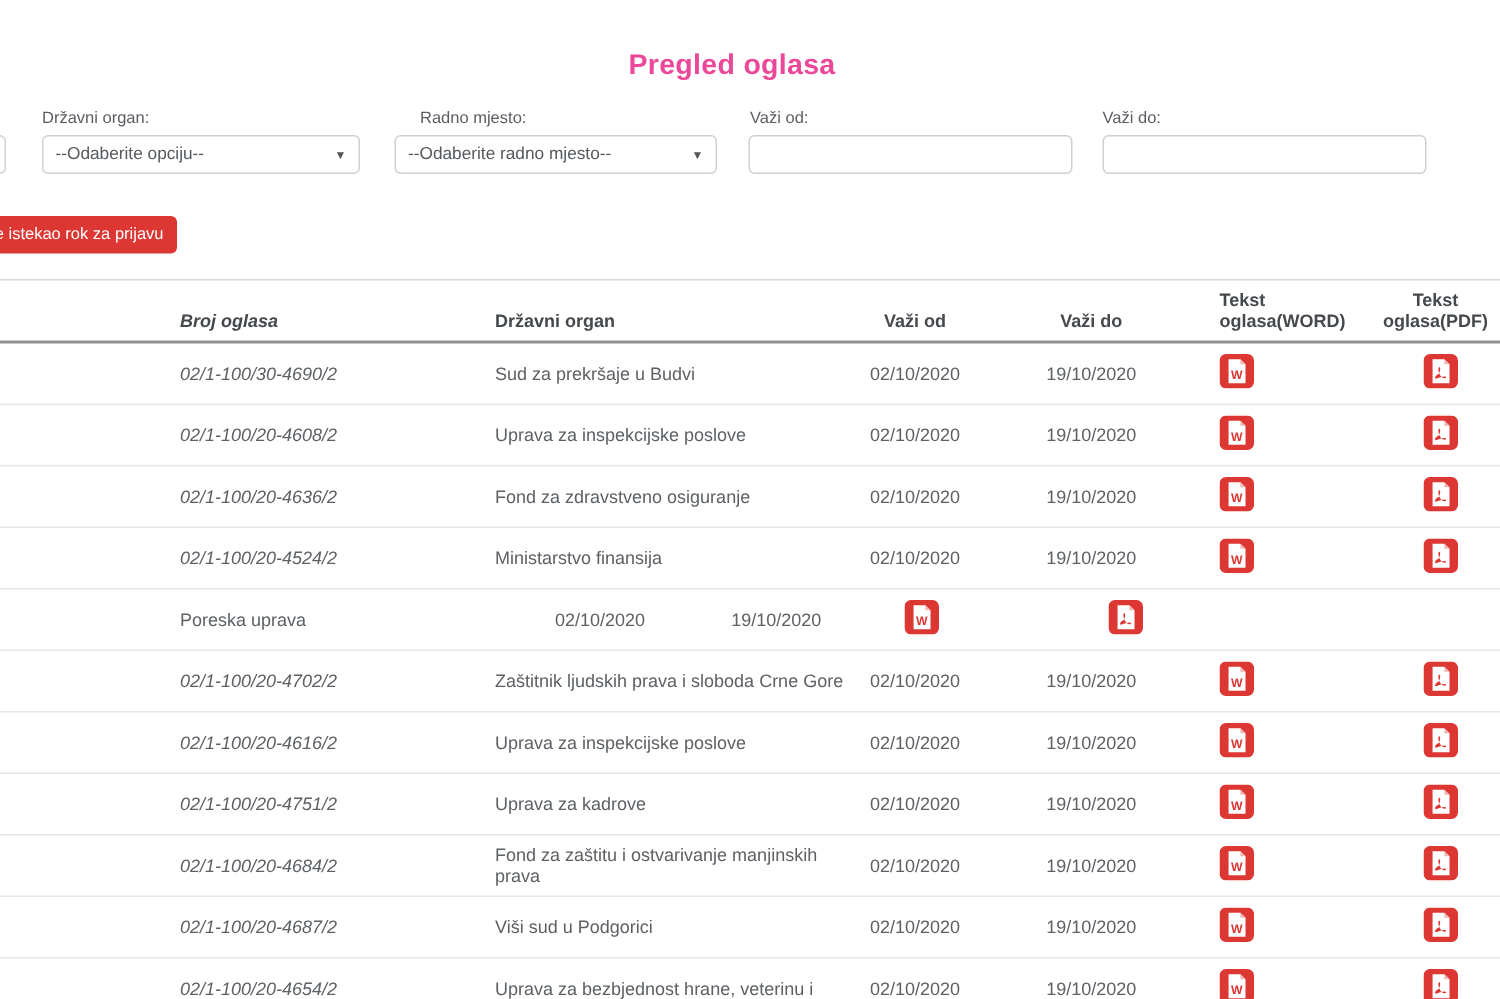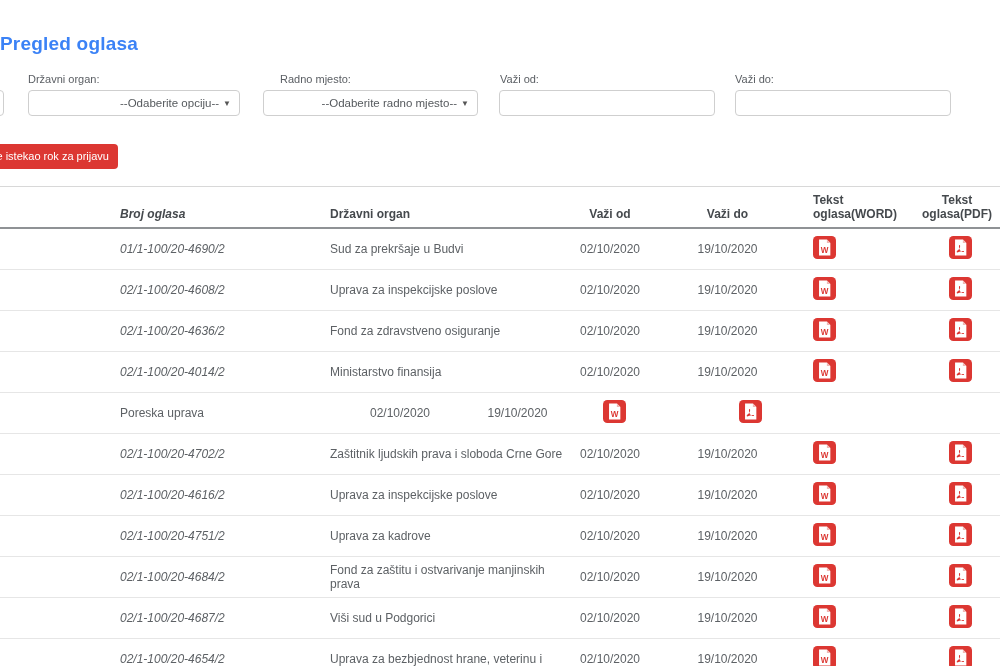--- a/index.html
+++ b/index.html
@@ -3,31 +3,31 @@
 <meta charset="utf-8">
 <style>
   * { margin:0; padding:0; box-sizing:border-box; }
   html,body { background:#fff; }
   #screen {
     position:relative; width:1000px; height:666px; background:#fff;
     overflow:hidden; font-family:"Liberation Sans", sans-serif; color:#5d6165;
   }
   
   .page-title {
-    position:absolute; top:33px; left:0; width:976px; text-align:left;
-    font-size:19px; font-weight:bold; color:#3b82f6; letter-spacing:.2px;
+    position:absolute; top:33px; left:0; width:976px; text-align:center;
+    font-size:19px; font-weight:bold; color:#ec4899; letter-spacing:.2px;
   }
   
   .f-label { position:absolute; top:73px; font-size:11px; color:#5a5e63; }
   .f-box {
     position:absolute; top:90px; height:26px; background:#fff;
     border:1px solid #cfcfcf; border-radius:4px; font-size:11.5px; color:#55595d;
   }
   .f-select { display:flex; align-items:center; padding:0 8px; cursor:pointer; }
-  .f-select .sel-text { flex:1 1 auto; white-space:nowrap; overflow:hidden;text-align:right; }
+  .f-select .sel-text { flex:1 1 auto; white-space:nowrap; overflow:hidden; }
   .f-select .caret { flex:0 0 auto; font-size:8px; color:#555; margin-left:4px; }
   input.f-box { padding:0 8px; outline:none; }
   
   .expired-btn {
     position:absolute; top:144px; left:-40px; width:158px; height:25px;
     background:#dc3732; border:none; border-radius:4px; color:#fff;
     font-size:11px; font-family:"Liberation Sans", sans-serif;
     text-align:right; padding-right:9px; line-height:25px;
     white-space:nowrap; overflow:hidden; cursor:pointer;
   }
@@ -88,21 +88,21 @@
       <div class="c1">Broj oglasa</div>
       <div class="c2">Državni organ</div>
       <div class="c3">Važi od</div>
       <div class="c4">Važi do</div>
       <div class="c5">Tekst oglasa(WORD)</div>
       <div class="c6">Tekst oglasa(PDF)</div>
     </div>
     <div id="tbody">
   <div class="trow">
     <div class="c0"></div>
-    <div class="c1">01/1-100/20-4690/2</div>
+    <div class="c1">02/1-100/30-4690/2</div>
     <div class="c2">Sud za prekršaje u Budvi</div>
     <div class="c3">02/10/2020</div>
     <div class="c4">19/10/2020</div>
     <div class="c5">
       <a class="doc-link">
         <svg width="23" height="23" viewBox="0 0 24 24">
           <rect width="24" height="24" rx="4.5" fill="#dc3732"></rect>
           <path d="M6.3 3.6 h8.2 l3.6 3.6 v13.2 h-11.8 z" fill="#ffffff"></path>
           <path d="M14.5 3.6 l3.6 3.6 h-3.6 z" fill="#f0b6b3"></path>
           <text x="12" y="17.6" font-size="8.5" font-weight="bold" fill="#dc3732" text-anchor="middle" font-family="Liberation Sans, sans-serif">W</text>
@@ -172,21 +172,21 @@
           <path d="M6.3 3.6 h8.2 l3.6 3.6 v13.2 h-11.8 z" fill="#ffffff"></path>
           <path d="M14.5 3.6 l3.6 3.6 h-3.6 z" fill="#f0b6b3"></path>
           <path d="M8.6 17.2 c-1.4-.8 .3-2.5 2.2-3.4 c.9-2.1 1.1-4.2 .4-4.5 c-1-.3-1.1 1.8-.2 4.3 c.7 1.9 1.9 3.1 3.4 3.2 c1.7 .1 1.8-1 .5-1.2 c-1.5-.2-4 .8-6.3 1.6 z" fill="#dc3732"></path>
         </svg>
       </a>
     </div>
   </div>
 
   <div class="trow">
     <div class="c0"></div>
-    <div class="c1">02/1-100/20-4014/2</div>
+    <div class="c1">02/1-100/20-4524/2</div>
     <div class="c2">Ministarstvo finansija</div>
     <div class="c3">02/10/2020</div>
     <div class="c4">19/10/2020</div>
     <div class="c5">
       <a class="doc-link">
         <svg width="23" height="23" viewBox="0 0 24 24">
           <rect width="24" height="24" rx="4.5" fill="#dc3732"></rect>
           <path d="M6.3 3.6 h8.2 l3.6 3.6 v13.2 h-11.8 z" fill="#ffffff"></path>
           <path d="M14.5 3.6 l3.6 3.6 h-3.6 z" fill="#f0b6b3"></path>
           <text x="12" y="17.6" font-size="8.5" font-weight="bold" fill="#dc3732" text-anchor="middle" font-family="Liberation Sans, sans-serif">W</text>

